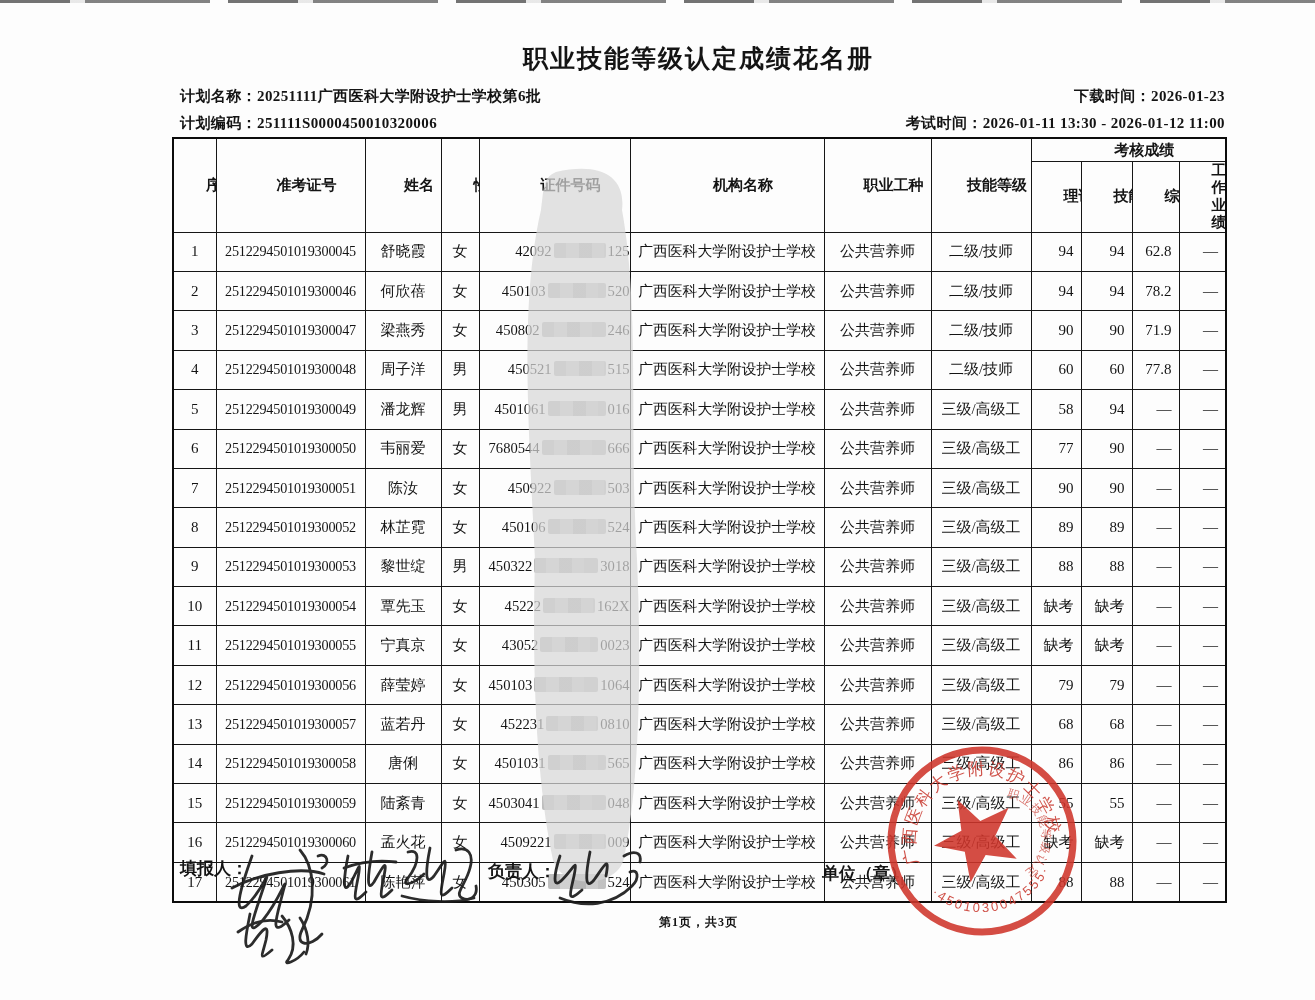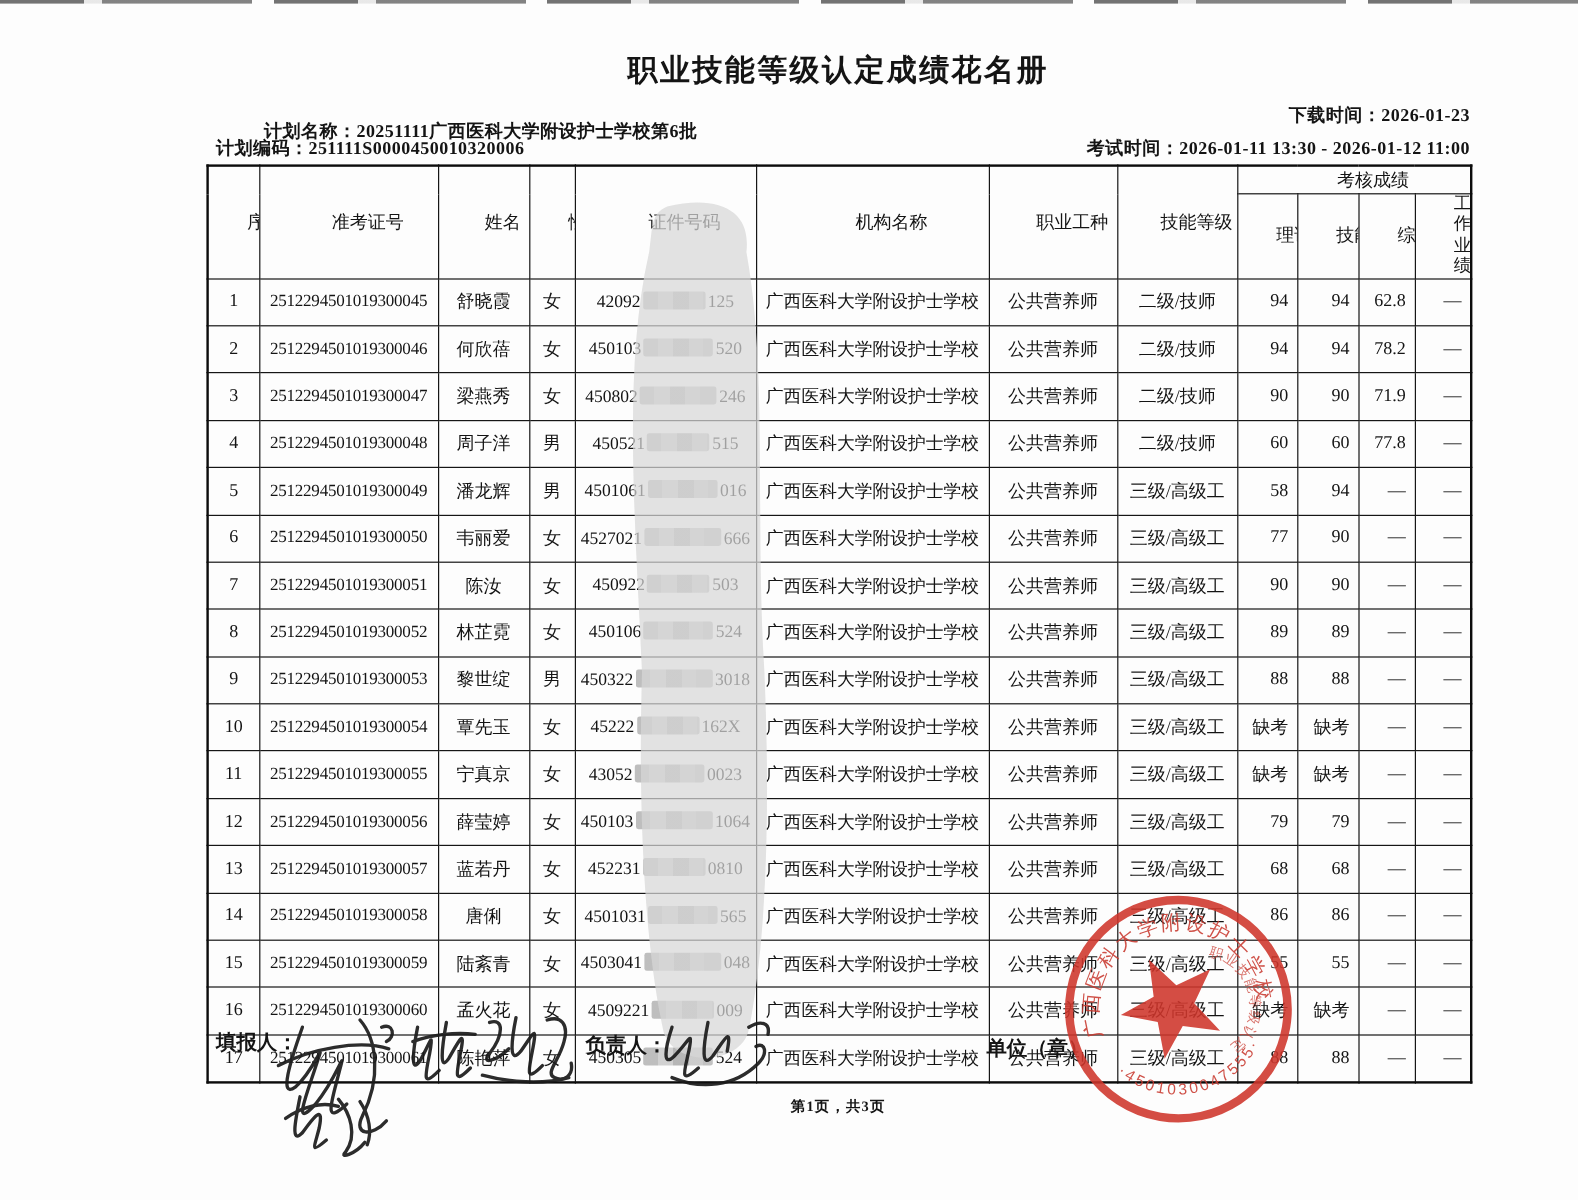--- a/index.html
+++ b/index.html
@@ -13,42 +13,42 @@
     background:repeating-linear-gradient(90deg,
       #454545 0 70px, rgba(69,69,69,.15) 70px 85px,
       #5a5a5a 85px 210px, rgba(0,0,0,0) 210px 228px);
     opacity:.75;
   }
   .doc-title{
     position:absolute;top:42px;left:172px;width:1053px;
     text-align:center;font-size:25px;font-weight:700;letter-spacing:2px;
   }
   .meta-line{position:absolute;font-size:15px;font-weight:600;letter-spacing:.4px;white-space:nowrap;}
-  .meta-l1{top:100px;left:180px;margin-left:40px;}
+  .meta-l1{top:87px;left:180px;}
   .meta-l2{top:114px;left:180px;}
   .meta-r1{top:87px;right:90px;}
   .meta-r2{top:114px;right:90px;}
   table.roster{
     position:absolute;left:172px;top:137px;width:1053px;
     border-collapse:collapse;table-layout:fixed;
     border:2.4px solid #0c0c0c;
   }
   .roster th,.roster td{
     border:1.6px solid #161616;padding:0;overflow:hidden;
     font-size:15px;font-weight:400;text-align:center;vertical-align:middle;
     white-space:nowrap;
   }
-  .roster thead th{font-weight:400;padding-left:32px;}
+  .roster thead th{font-weight:700;padding-left:32px;}
   .roster tr.h-group th{height:22px;font-size:15px;}
   .roster tr.h-sub th{height:42px;}
   .roster tbody td{height:38.4px;}
   th.h-work{white-space:normal;word-break:break-all;line-height:1.2;font-size:14.5px;padding:0 4px;}
   td.c-ticket{font-size:14.2px;letter-spacing:-.2px;margin-left:48px;}
   td.c-num{text-align:right;padding-right:7px;}
-  td.c-id{font-size:14.6px;}
+  td.c-id{font-size:14.6px;text-align:right;}
   td.c-org{font-size:14.8px;}
   .mosaic{
     display:inline-block;height:15px;vertical-align:-2px;margin:0 2px;border-radius:2px;opacity:.85;
     background:linear-gradient(90deg,#b3b3b3 0 12px,#c9c9c9 12px 25px,#a9a9a9 25px 38px,#c4c4c4 38px 50px,#b7b7b7 50px 64px);
   }
   .overlay{position:absolute;left:0;top:0;width:1315px;height:1000px;pointer-events:none;}
   .lay-strip{z-index:3;}
   .lay-sign{z-index:4;}
   .lay-stamp{z-index:5;}
   .footer-label{position:absolute;font-size:17px;font-weight:600;white-space:nowrap;z-index:2;}
@@ -176,21 +176,21 @@
         <td class="c-num">58</td>
         <td class="c-num">94</td>
         <td class="c-num">—</td>
         <td class="c-num">—</td>
       </tr>
       <tr>
         <td>6</td>
         <td class="c-ticket">2512294501019300050</td>
         <td>韦丽爱</td>
         <td>女</td>
-        <td class="c-id"><span>4527021</span><span class="mosaic" style="width: 64px;"></span><span>666</span></td>
+        <td class="c-id"><span>7680544</span><span class="mosaic" style="width: 64px;"></span><span>666</span></td>
         <td class="c-org">广西医科大学附设护士学校</td>
         <td>公共营养师</td>
         <td>三级/高级工</td>
         <td class="c-num">77</td>
         <td class="c-num">90</td>
         <td class="c-num">—</td>
         <td class="c-num">—</td>
       </tr>
       <tr>
         <td>7</td>

